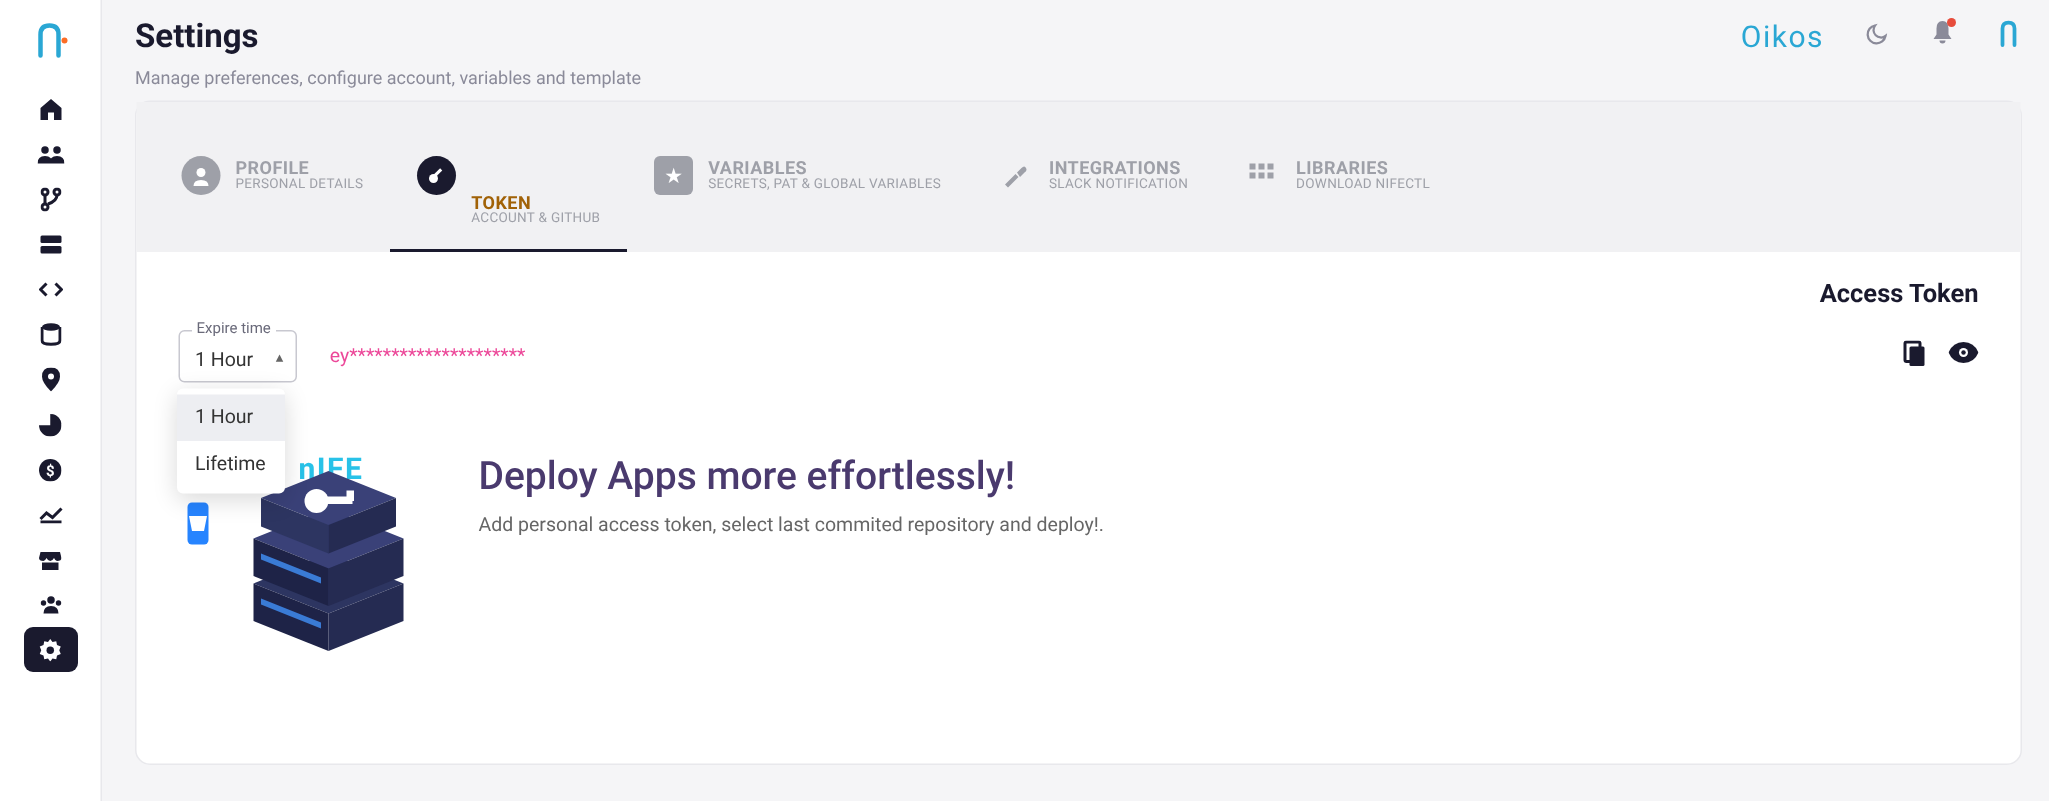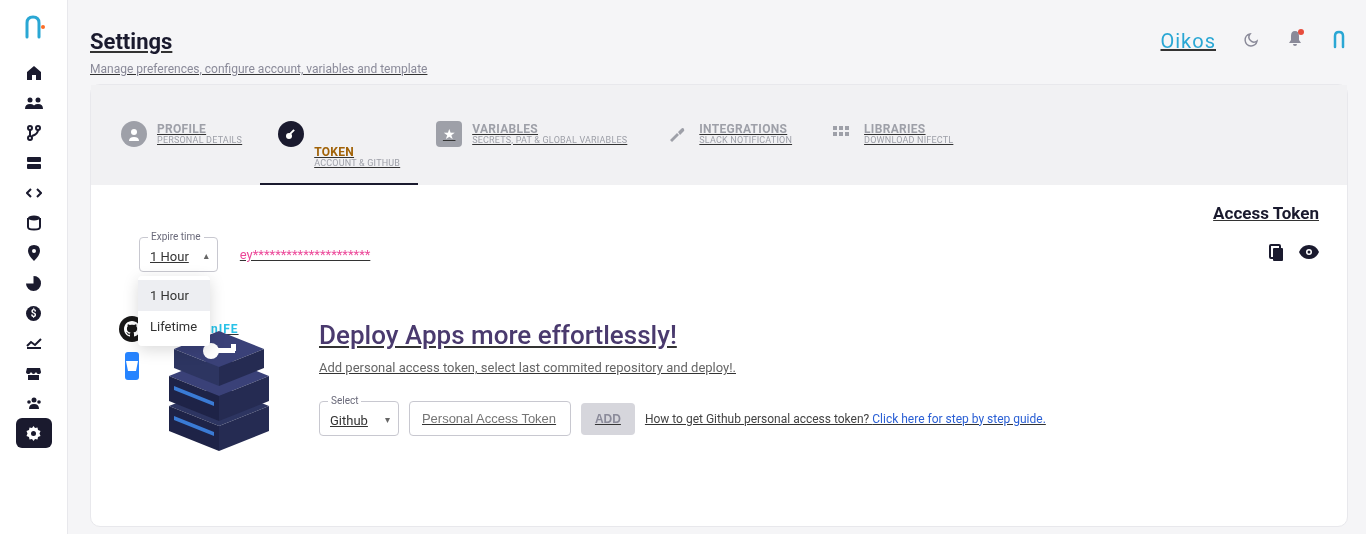--- a/index.html
+++ b/index.html
@@ -3,21 +3,21 @@
 <meta charset="utf-8">
 <style>
   * { box-sizing: border-box; margin: 0; padding: 0; }
   body { font-family: -apple-system, BlinkMacSystemFont, "Segoe UI", Roboto, sans-serif; background: #f5f5f7; color: #333; width: 1366px; height: 534px; overflow: hidden; }
   
   .sidebar { position: fixed; left: 0; top: 0; width: 68px; height: 534px; background: #fff; border-right: 1px solid #e8e8ec; display: flex; flex-direction: column; align-items: center; padding-top: 10px; }
   .sidebar-logo { width: 36px; height: 36px; margin-bottom: 12px; display:flex; align-items:center; justify-content:center; }
   .sidebar-icon { width: 36px; height: 30px; display: flex; align-items: center; justify-content: center; color: #1a1a2e; cursor: pointer; border-radius: 6px; font-size: 15px; }
   .sidebar-icon.active { background: #1a1a2e; color: #fff; }
   
-  .main { margin-left: 68px; padding: 29px 18px 18px 22px; height: 490px; position: relative; text-decoration: underline; }
+  .main { margin-left: 68px; padding: 12px 18px 18px 22px; height: 490px; position: relative; }
   
   .topbar { display: flex; justify-content: space-between; align-items: flex-start; margin-bottom: 8px; }
   .title-block { }
   .page-title { font-size: 22px; font-weight: 700; color: #1a1a2e; }
   .page-subtitle { font-size: 12px; color: #8a8a99; margin-top: 8px; }
   .topbar-right { display: flex; align-items: center; gap: 28px; }
   .org-name { font-size: 20px; color: #2aa7d4; letter-spacing: 1px; font-weight: 400; }
   .topbar-icon { color: #8a8a99; position: relative; cursor: pointer; }
   .notif-dot { position: absolute; top: -2px; right: -2px; width: 6px; height: 6px; background: #e74c3c; border-radius: 50%; }
   
@@ -31,39 +31,39 @@
   .tab-text { display: flex; flex-direction: column; line-height: 1.1; }
   .tab-title { font-size: 12px; font-weight: 700; color: #9ea0a8; letter-spacing: 0.3px; }
   .tab.active .tab-title { color: #a16207; margin-top: 47px; }
   .tab-sub { font-size: 9px; color: #9ea0a8; text-transform: uppercase; letter-spacing: 0.2px; }
   .tab-icon.square { border-radius: 4px; }
   .tab-icon.grid { background: transparent; color:#9ea0a8; }
   
   .content { padding: 18px 28px 30px 28px; }
   .section-title { font-size: 17px; font-weight: 700; color: #1a1a2e; margin-bottom: 14px; text-align: right; }
   
-  .token-row { display: flex; align-items: center; gap: 22px; position: relative; margin-left: 20px; }
+  .token-row { display: flex; align-items: center; gap: 22px; position: relative; }
   .select-wrap { position: relative; border: 1px solid #c8c8d0; border-radius: 4px; padding: 8px 28px 6px 10px; min-width: 68px; cursor: pointer; background:#fff; }
   .select-label { position: absolute; top: -7px; left: 8px; font-size: 10px; background: #fff; padding: 0 3px; color: #6a6a7a; }
   .select-value { font-size: 13px; color: #333; }
   .select-caret { position: absolute; right: 8px; top: 50%; transform: translateY(-50%); font-size: 10px; color: #666; }
   .dropdown { position: absolute; top: 38px; left: -2px; width: 72px; background: #fff; border-radius: 4px; box-shadow: 0 4px 16px rgba(0,0,0,0.15); z-index: 10; padding: 4px 0; }
   .dropdown-item { padding: 8px 12px; font-size: 13px; cursor: pointer; }
   .dropdown-item.selected { background: #edeef2; }
   .token-value { font-size: 13px; color: #ec4899; flex: 1; }
   .token-actions { display: flex; gap: 14px; color: #1a1a2e; }
   .token-action { cursor: pointer; }
   
   .deploy-row { display: flex; gap: 30px; margin-top: 44px; align-items: flex-start; }
   .deploy-graphic { width: 170px; height: 180px; position: relative; flex-shrink: 0; }
   .logo-row { display: flex; gap: 10px; align-items: center; margin-bottom: 6px; }
   .mini-logo { width: 26px; height: 26px; border-radius: 50%; display:flex; align-items:center; justify-content:center; font-size:14px; }
   .gh { background:#181717; color:#fff; }
   .gl { color:#fc6d26; font-size:20px; }
-  .nife-text { color:#28c2e8; font-weight:700; font-size:12px; letter-spacing:1px; margin-left:20px; }
+  .nife-text { color:#28c2e8; font-weight:700; font-size:20px; letter-spacing:1px; margin-left:8px; }
   .bb-badge { width:28px; height:28px; background:#2684ff; border-radius:3px; display:flex; align-items:center; justify-content:center; color:#fff; margin-left:6px; margin-top:4px; }
   .iso-box { width:140px; height:120px; position:relative; margin-left:10px; margin-top:-22px; }
   
   .deploy-main { flex: 1; padding-top: 4px; }
   .deploy-title { font-size: 26px; font-weight: 500; color: #4a3a6e; margin-bottom: 10px; }
   .deploy-sub { font-size: 13px; color: #666; margin-bottom: 26px; }
   .deploy-form { display: flex; align-items: center; gap: 10px; flex-wrap: wrap; }
   .pat-input { border: 1px solid #c8c8d0; border-radius: 4px; padding: 9px 12px; font-size: 13px; width: 162px; outline:none; }
   .add-btn { background: #d6d6dc; color: #8a8a99; border: none; border-radius: 4px; padding: 9px 14px; font-size: 12px; font-weight: 600; cursor: not-allowed; }
   .help-text { font-size: 12px; color: #444; }
@@ -306,29 +306,17 @@
                   <rect x="82" y="18" width="5" height="7" fill="#fff"></rect>
                 </g>
               </svg>
             </div>
           </div>
         </div>
 
         <div class="deploy-main">
           <div class="deploy-title">Deploy Apps more effortlessly!</div>
           <div class="deploy-sub">Add personal access token, select last commited repository and deploy!.</div>
-          <div class="deploy-form">
-            <div class="select-wrap vcs">
-              <span class="select-label">Select</span>
-              <span class="select-value">Github</span>
-              <span class="select-caret">▾</span>
-            </div>
-            <input class="pat-input" placeholder="Personal Access Token" style="">
-            <button class="add-btn">ADD</button>
-            <span class="help-text">
-              <span>How to get Github personal access token? </span><span class="help-link">Click here for step by step guide.</span>
-            </span>
-          </div>
         </div>
       </div>
     </div>
   </div>
 </div>
 
 </body></html>

